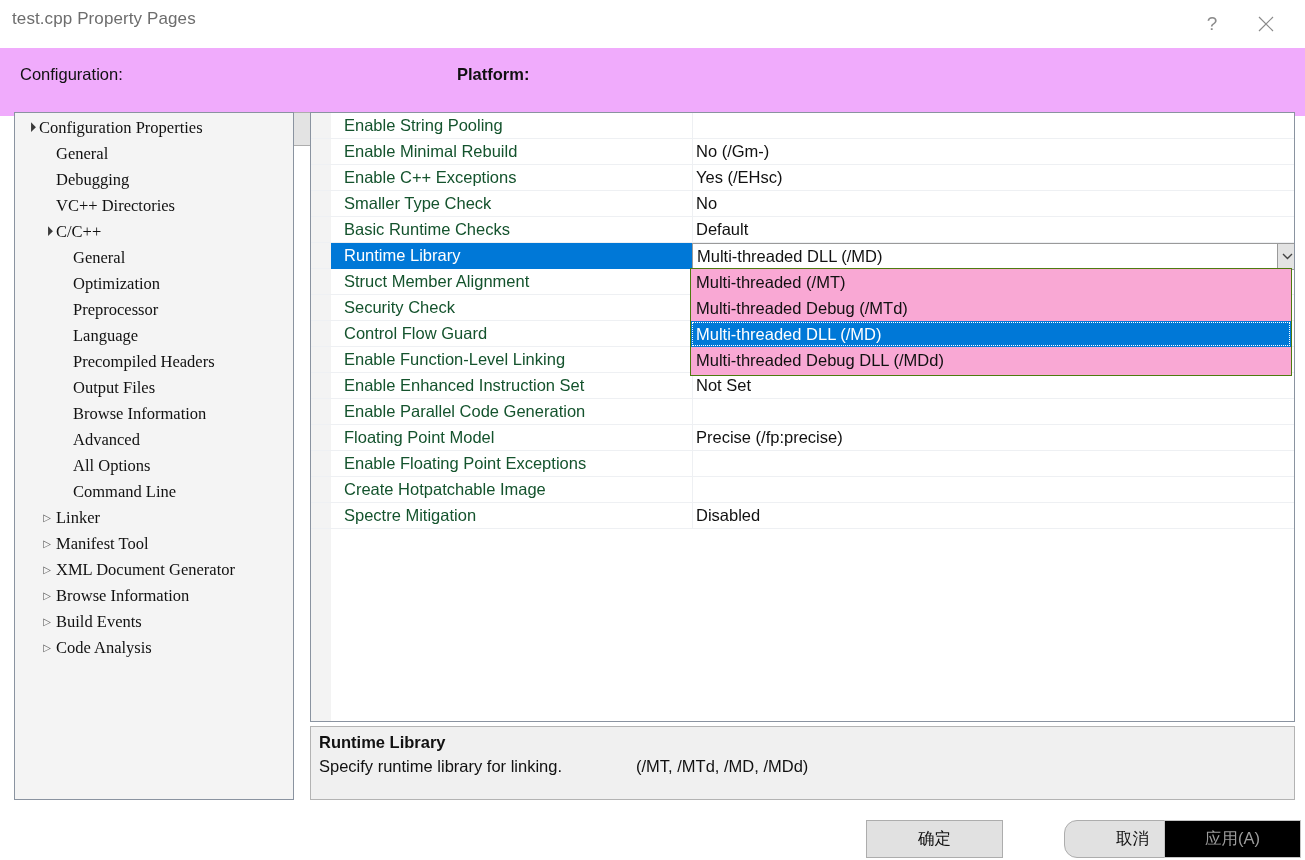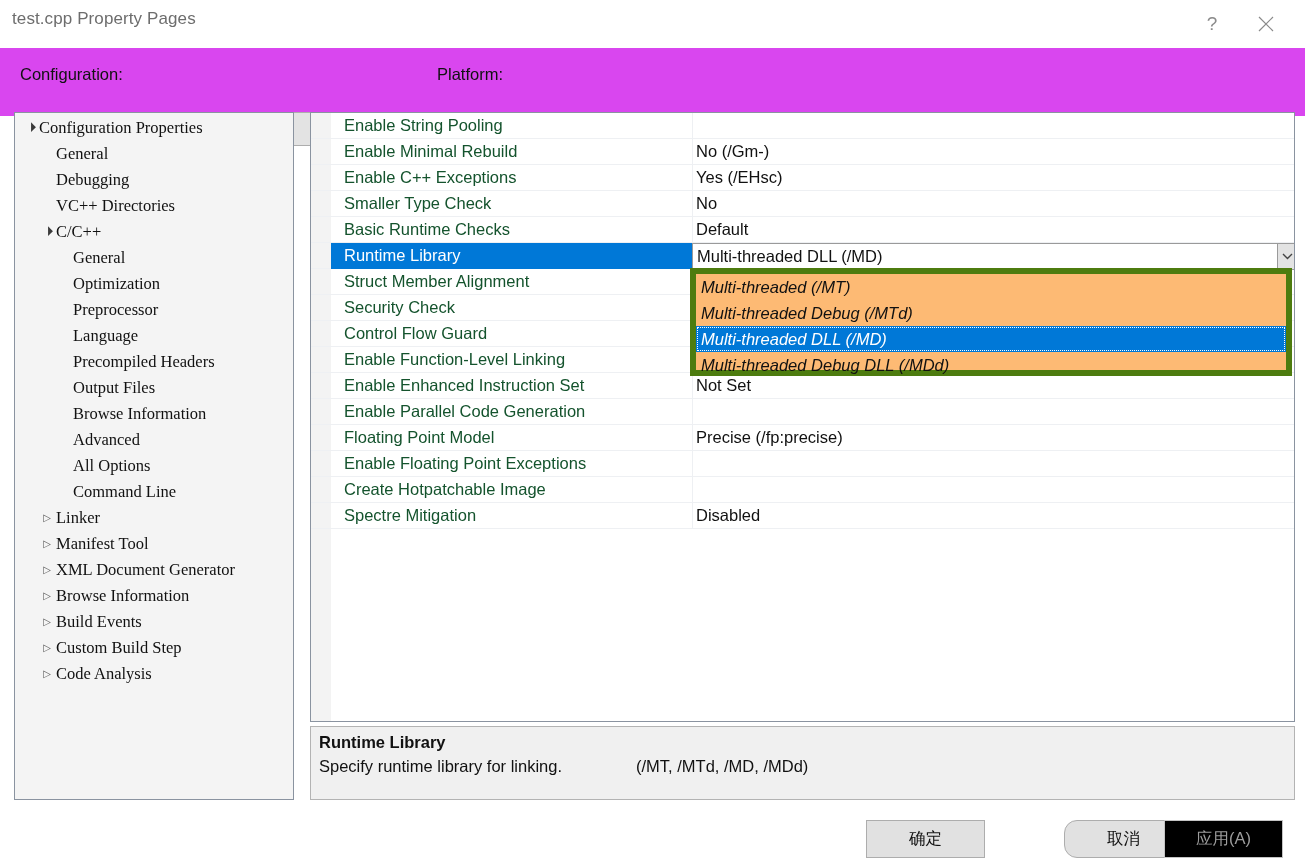--- a/index.html
+++ b/index.html
@@ -28,27 +28,27 @@
     display:flex; align-items:center; justify-content:center;
     color:#8a8a8a; font-size:20px; font-weight:300; cursor:default;
   }
   #help-btn { right:70px; font-size:19px; }
   #close-btn { right:16px; }
   #close-btn svg { display:block; }
 
   
   #configbar {
     position:absolute; left:0; top:48px; width:1305px; height:68px;
-    background:#d946ef;
+    background:#f0abfc;
   }
   .fieldlabel {
     position:absolute; font-size:16.5px; color:#111; top:17px;
   }
   #lbl-configuration { left:20px; }
-  #lbl-platform { left:437px; }
+  #lbl-platform { left:457px;font-weight:bold; }
 
   .combo {
     position:absolute; top:64px; height:34px;
     background:#e3e3e3; border:1px solid #adadad;
     display:flex; align-items:center;
   }
   .combo .val {
     padding-left:8px; font-size:16.5px; color:#111;
     white-space:nowrap; overflow:hidden;
   }
@@ -134,23 +134,22 @@
   #editor-btn {
     position:absolute; left:966px; top:130px; width:20px; height:27px;
     background:#e3e3e3; border:1px solid #9a9a9a;
     display:flex; align-items:center; justify-content:center;
     color:#444;
   }
 
   
   #dropdown {
     position:absolute; left:690px; top:268px; width:602px; height:108px;
-    background:#fdba74; border:6px solid #4d7c0f;
+    background:#f9a8d4; border:1px solid #4d7c0f;
     z-index:40;
-    font-style:italic;
   }
   .ditem {
     height:26px; line-height:26px; padding-left:5px;
     font-size:16.5px; color:#111; white-space:nowrap;
   }
   .ditem.sel {
     background:#0078d7; color:#ffffff;
     outline:1px dotted #ffffff; outline-offset:-2px;
   }
 
@@ -167,21 +166,21 @@
     position:absolute; left:8px; top:30px;
     font-size:16.5px; color:#111;
   }
   #desc-switches {
     position:absolute; left:325px; top:30px;
     font-size:16.5px; color:#111;
   }
 
   
   .fbtn {
-    position:absolute; top:820px; height:38px; width:119px;
+    position:absolute; top:820px; height:38px; width:137px;
     background:#e1e1e1; border:1px solid #adadad;
     font-size:16.5px; color:#111; font-family:inherit;
     display:flex; align-items:center; justify-content:center;
     cursor:default;
   }
   #btn-ok { left:866px; }
   #btn-cancel { left:1064px;border-radius:13px; }
   #btn-apply { left:1164px; background:#000000; border-color:#c4c4c4; color:#9d9d9d; }
 </style>
 </head>
@@ -235,21 +234,20 @@
     <div class="tnode" style="padding-left: 40px;"><span class="tw"></span><span class="tl">Output Files</span></div>
     <div class="tnode" style="padding-left: 40px;"><span class="tw"></span><span class="tl">Browse Information</span></div>
     <div class="tnode" style="padding-left: 40px;"><span class="tw"></span><span class="tl">Advanced</span></div>
     <div class="tnode" style="padding-left: 40px;"><span class="tw"></span><span class="tl">All Options</span></div>
     <div class="tnode" style="padding-left: 40px;"><span class="tw"></span><span class="tl">Command Line</span></div>
     <div class="tnode" style="padding-left: 23px;"><span class="tw closed"></span><span class="tl">Linker</span></div>
     <div class="tnode" style="padding-left: 23px;"><span class="tw closed"></span><span class="tl">Manifest Tool</span></div>
     <div class="tnode" style="padding-left: 23px;"><span class="tw closed"></span><span class="tl">XML Document Generator</span></div>
     <div class="tnode" style="padding-left: 23px;"><span class="tw closed"></span><span class="tl">Browse Information</span></div>
     <div class="tnode" style="padding-left: 23px;"><span class="tw closed"></span><span class="tl">Build Events</span></div>
-    <div class="tnode" style="padding-left: 23px;"><span class="tw closed"></span><span class="tl">Custom Build Step</span></div>
     <div class="tnode" style="padding-left: 23px;"><span class="tw closed"></span><span class="tl">Code Analysis</span></div>
   </div>
 
 <div id="gridpanel">
   <div id="gridgutter"></div>
   <div id="gridrows">
       <div class="grow">
         <div class="gsep"></div>
         <div class="gname">Enable String Pooling</div>
         <div class="gval"></div>

